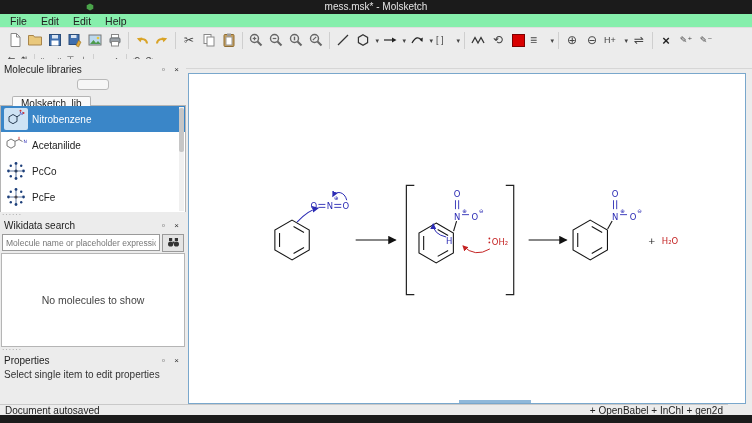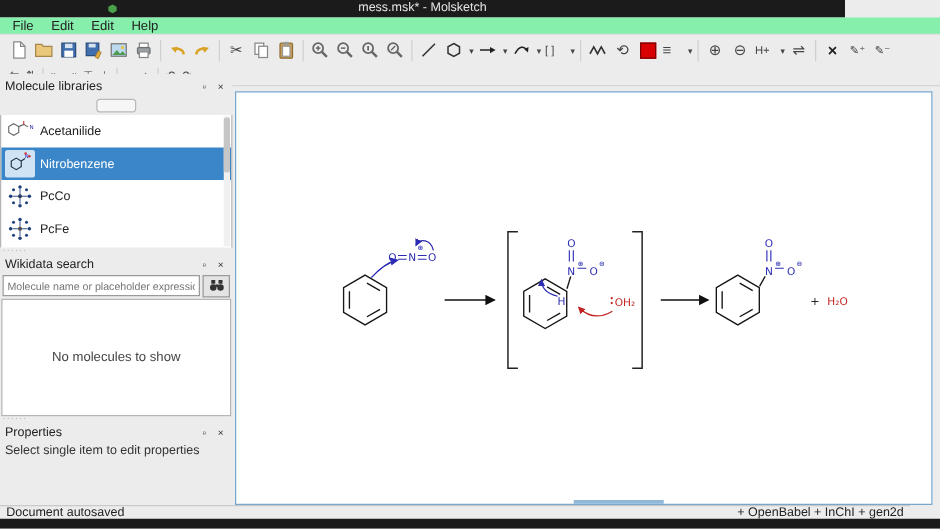--- a/index.html
+++ b/index.html
@@ -1,21 +1,21 @@
 <!DOCTYPE html>
 <html><head>
 <meta charset="utf-8">
 <style>
   html,body{margin:0;padding:0;}
   body{width:752px;height:423px;position:relative;overflow:hidden;background:#ececec;
        font-family:"Liberation Sans","DejaVu Sans",sans-serif;color:#222;-webkit-font-smoothing:antialiased;}
   .abs{position:absolute;}
 
   
-  #titlebar{left:0;top:0;width:676px;height:14px;background:#1b1b1b;}
+  #titlebar{left:0;top:0;width:752px;height:14px;background:#1b1b1b;}
   #titlebar .ttext{width:100%;text-align:center;font-size:10px;line-height:14px;color:#e4e4e4;}
   #appicon{position:absolute;left:86px;top:3px;width:8px;height:8px;}
 
   
   #menubar{left:0;top:14px;width:752px;height:14px;background:#86efac;border-bottom:1px solid #dedede;
            display:flex;align-items:center;padding-left:3px;box-sizing:border-box;}
   .menu-item{font-size:10.5px;padding:0 7px;line-height:14px;cursor:default;}
 
   
   #toolbar1{left:0;top:28px;width:752px;height:24px;background:#ececec;display:flex;align-items:center;padding-left:5px;box-sizing:border-box;}
@@ -302,43 +302,46 @@
 
   <div class="dock-header">
     <span>Molecule libraries</span>
     <span class="spacer"></span>
     <span class="dock-btn">▫</span>
     <span class="dock-btn">×</span>
   </div>
   <div class="lib-btnrow">
     <span class="pill"></span>
   </div>
+  <div class="tabrow">
+    <span class="tab">Molsketch_lib</span>
+  </div>
   <div id="lib-list">
-    <div class="lib-item">
-      <span class="thumb">
-          <svg width="22" height="20" viewBox="0 0 22 20">
-            <polygon points="6,4 10,6.3 10,10.9 6,13.2 2,10.9 2,6.3" fill="none" stroke="#666" stroke-width="0.9"></polygon>
-            <polyline points="10,6.3 14,4.5 17.5,6.5" fill="none" stroke="#666" stroke-width="0.9"></polyline>
-            <line x1="14" y1="4.5" x2="14" y2="1.8" stroke="#c33" stroke-width="0.9"></line>
-            <text x="18.5" y="8.2" font-size="4.5" fill="#2b2bb4">N</text>
-          </svg>
-        </span>
-      <span>Acetanilide</span>
-    </div>
     <div class="lib-item selected">
       <span class="thumb thumb-box">
           <svg width="22" height="20" viewBox="0 0 22 20">
             <polygon points="8,5.5 12,7.8 12,12.4 8,14.7 4,12.4 4,7.8" fill="none" stroke="#1c2f45" stroke-width="0.9"></polygon>
             <line x1="12" y1="7.8" x2="15" y2="5.8" stroke="#1c2f45" stroke-width="0.9"></line>
             <text x="14.5" y="5.6" font-size="4.5" fill="#2b2bb4">N</text>
             <circle cx="18.5" cy="4" r="1" fill="#c33"></circle>
             <circle cx="15.5" cy="1.8" r="1" fill="#c33"></circle>
           </svg>
         </span>
       <span>Nitrobenzene</span>
+    </div>
+    <div class="lib-item">
+      <span class="thumb">
+          <svg width="22" height="20" viewBox="0 0 22 20">
+            <polygon points="6,4 10,6.3 10,10.9 6,13.2 2,10.9 2,6.3" fill="none" stroke="#666" stroke-width="0.9"></polygon>
+            <polyline points="10,6.3 14,4.5 17.5,6.5" fill="none" stroke="#666" stroke-width="0.9"></polyline>
+            <line x1="14" y1="4.5" x2="14" y2="1.8" stroke="#c33" stroke-width="0.9"></line>
+            <text x="18.5" y="8.2" font-size="4.5" fill="#2b2bb4">N</text>
+          </svg>
+        </span>
+      <span>Acetanilide</span>
     </div>
     <div class="lib-item">
       <span class="thumb">
           <svg width="22" height="22" viewBox="0 0 22 22">
             <g fill="#1d3f7a">
               <circle cx="11" cy="3.5" r="1.4"></circle>
               <circle cx="11" cy="18.5" r="1.4"></circle>
               <circle cx="3.5" cy="11" r="1.4"></circle>
               <circle cx="18.5" cy="11" r="1.4"></circle>
               <circle cx="5.8" cy="5.8" r="1.2"></circle>

